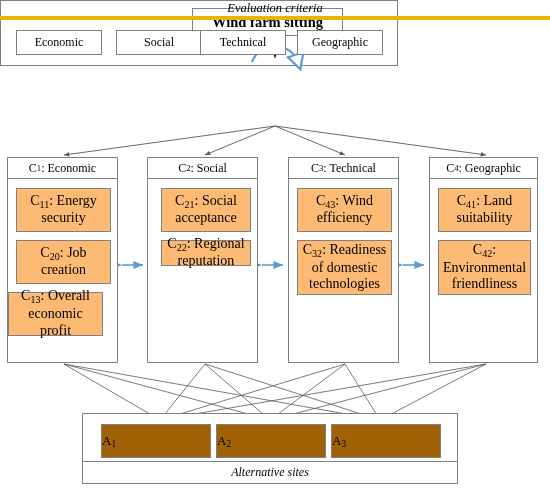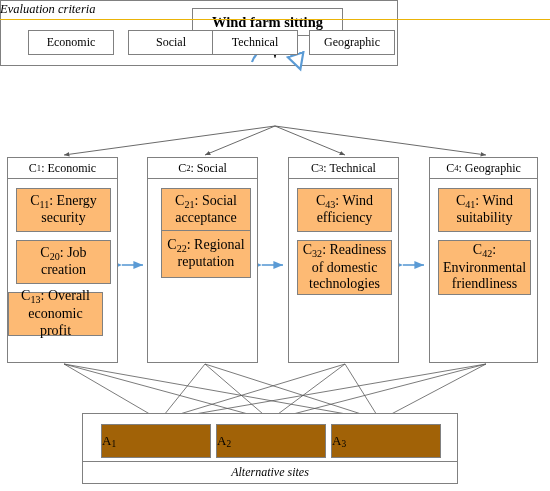--- a/index.html
+++ b/index.html
@@ -30,29 +30,28 @@
     font-size:14.5px;
     font-weight:bold;
   }
   .crit-outer{
     left:74px;top:62px;width:396px;height:64px;
     display:block;
     border:1px solid #808080;
   }
   .crit-header{
     position:absolute;left:0;top:0;width:100%;height:20px;
-    border-bottom:1px solid #eab308;
-    display:flex;align-items:center;
+    border-bottom:4px solid #eab308;
+    display:flex;align-items:center;justify-content:center;
     font-style:italic;font-size:12.5px;
     box-sizing:border-box;
   }
   .crit-item{
     position:absolute;top:30px;height:25px;
     font-size:12px;
-    margin-left:12px;
   }
   .panel{
     position:absolute;
     box-sizing:border-box;
     border:1px solid #808080;
     background:#fff;
     top:157px;height:206px;
   }
   .panel-header{
     position:absolute;left:0;top:0;width:100%;height:21px;
@@ -189,21 +188,21 @@
 
   <div class="panel" style="left:147px;width:111px;">
     <div class="panel-header">
       <span>C</span>
         <sub>2</sub>
         <span>: Social</span>
     </div>
     <div class="sub" style="left:13px;top:30px;width:90px;height:44px;">
       <span><span>C</span><sub>21</sub><span>: Social acceptance</span></span>
     </div>
-    <div class="sub" style="left:13px;top:72px;width:90px;height:48px;">
+    <div class="sub" style="left:13px;top:82px;width:90px;height:26px;">
       <span><span>C</span><sub>22</sub><span>: Regional reputation</span></span>
     </div>
   </div>
 
   <div class="panel" style="left:288px;width:111px;">
     <div class="panel-header">
       <span>C</span>
         <sub>3</sub>
         <span>: Technical</span>
     </div>
@@ -215,21 +214,21 @@
     </div>
   </div>
 
   <div class="panel" style="left:429px;width:109px;">
     <div class="panel-header">
       <span>C</span>
         <sub>4</sub>
         <span>: Geographic</span>
     </div>
     <div class="sub" style="left:8px;top:30px;width:93px;height:44px;">
-      <span><span>C</span><sub>41</sub><span>: Wind suitability</span></span>
+      <span><span>C</span><sub>41</sub><span>: Land suitability</span></span>
     </div>
     <div class="sub" style="left:8px;top:82px;width:93px;height:55px;">
       <span><span>C</span><sub>42</sub><span>: Environmental friendliness</span></span>
     </div>
   </div>
 
   <div class="alt-outer">
     <div class="alt-box" style="left:18px;width:110px;">
       <span><span>A</span><sub>1</sub></span>
     </div>

